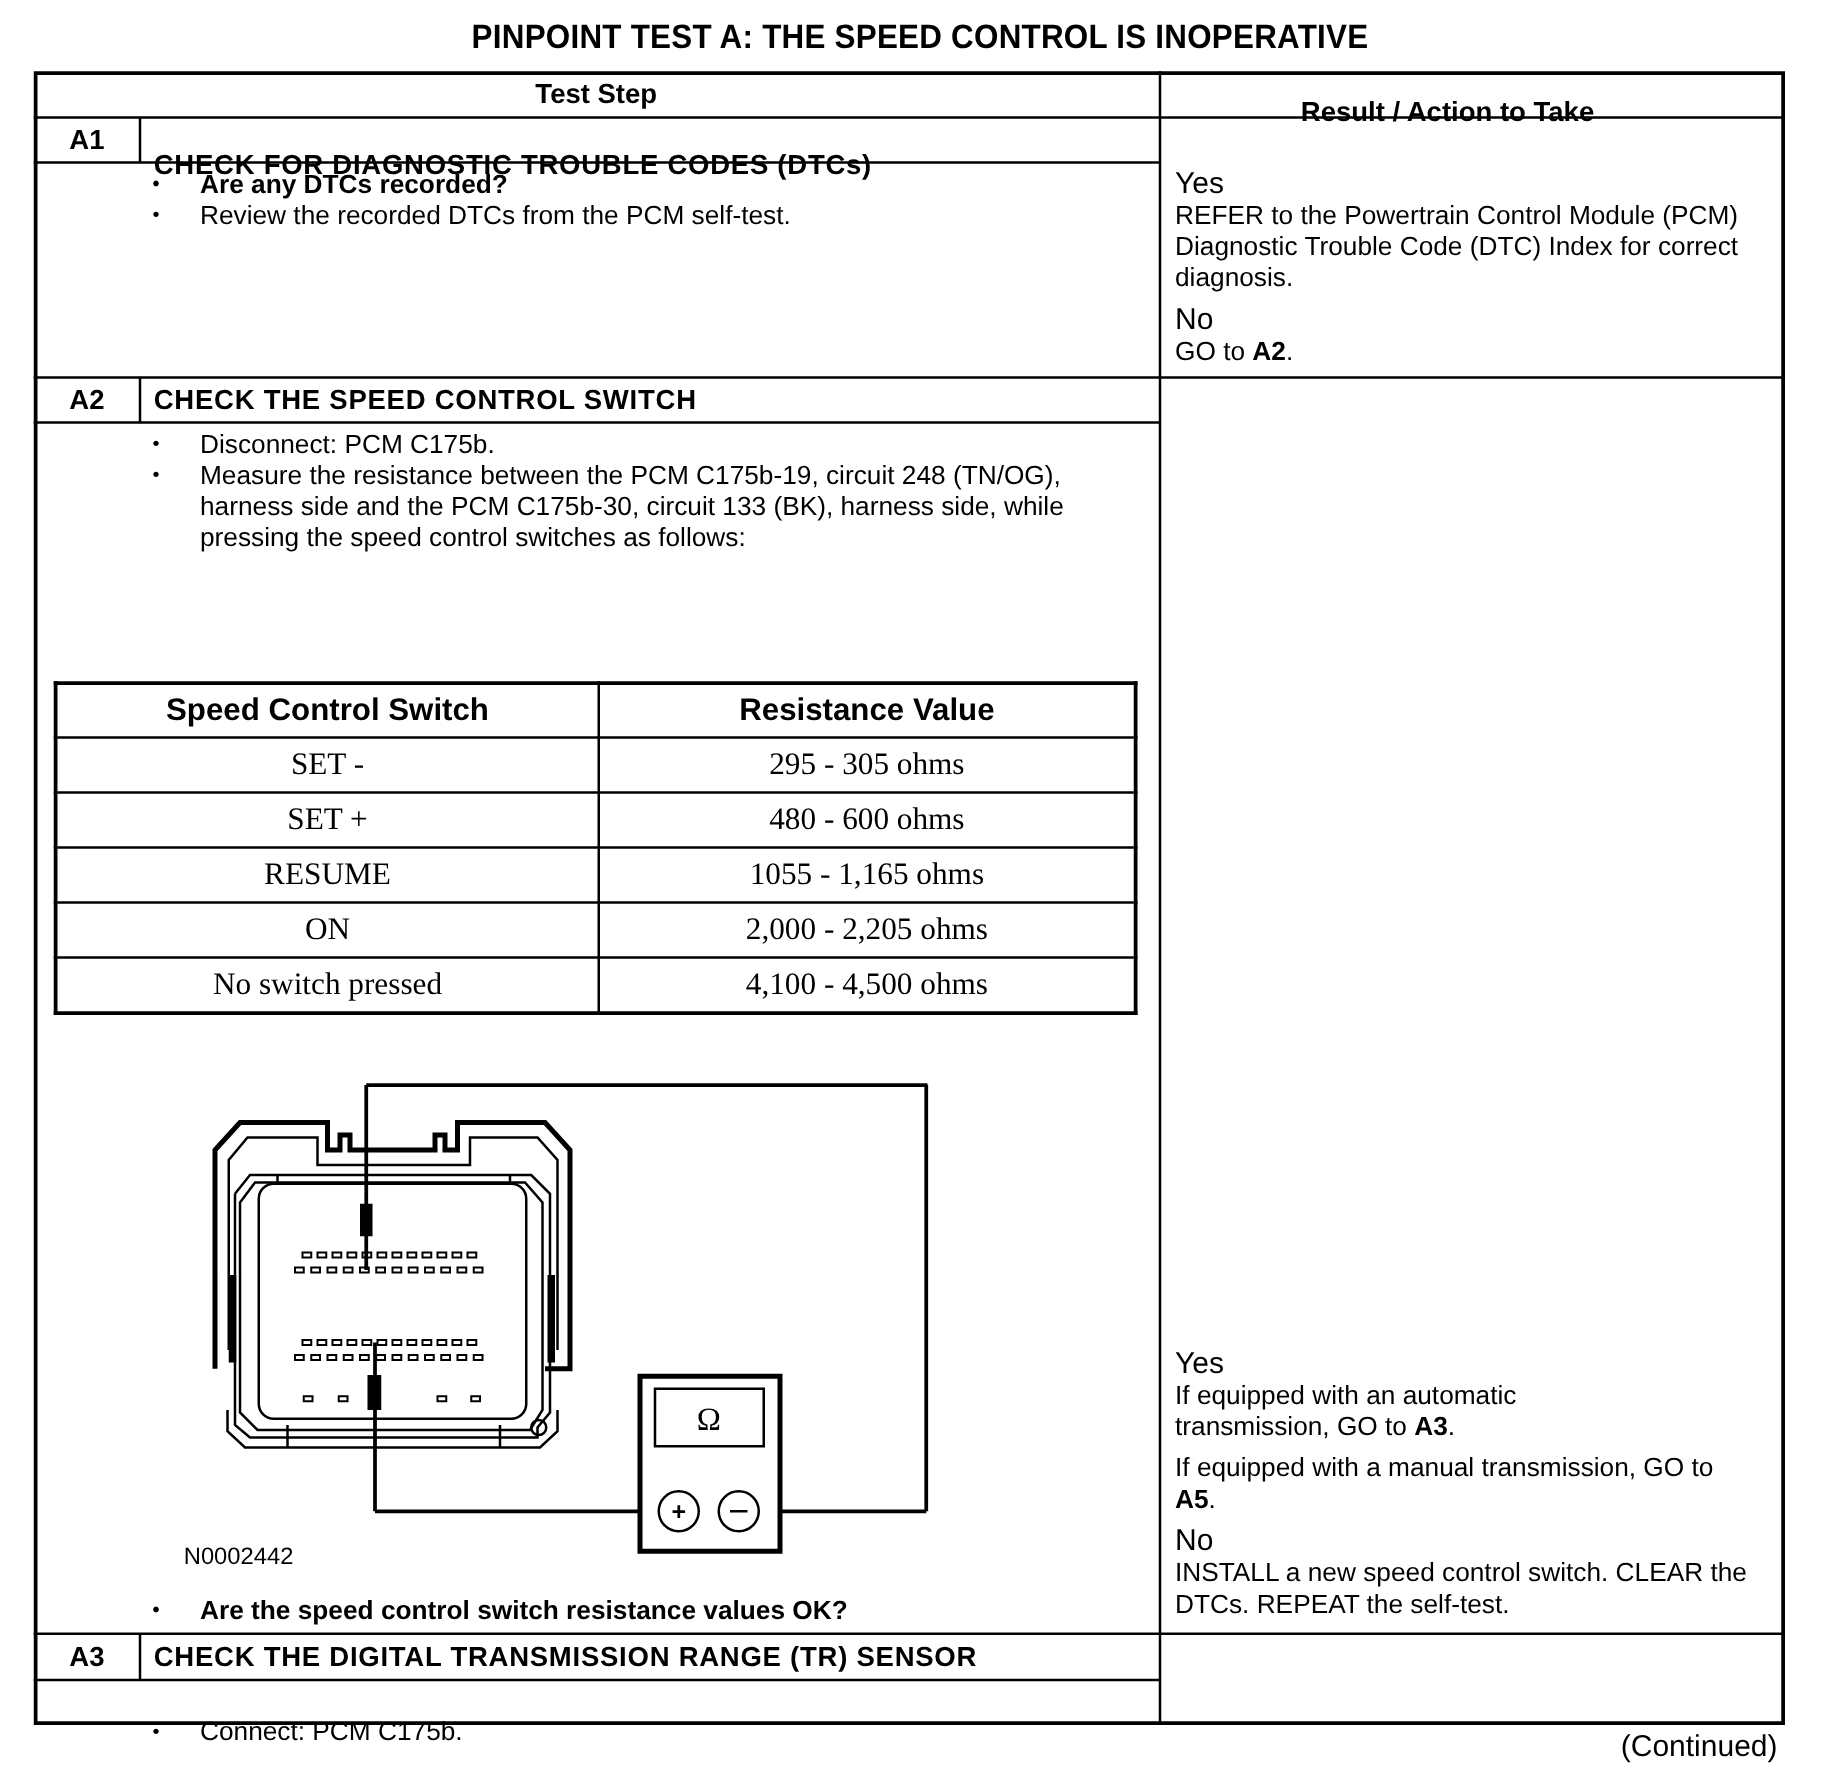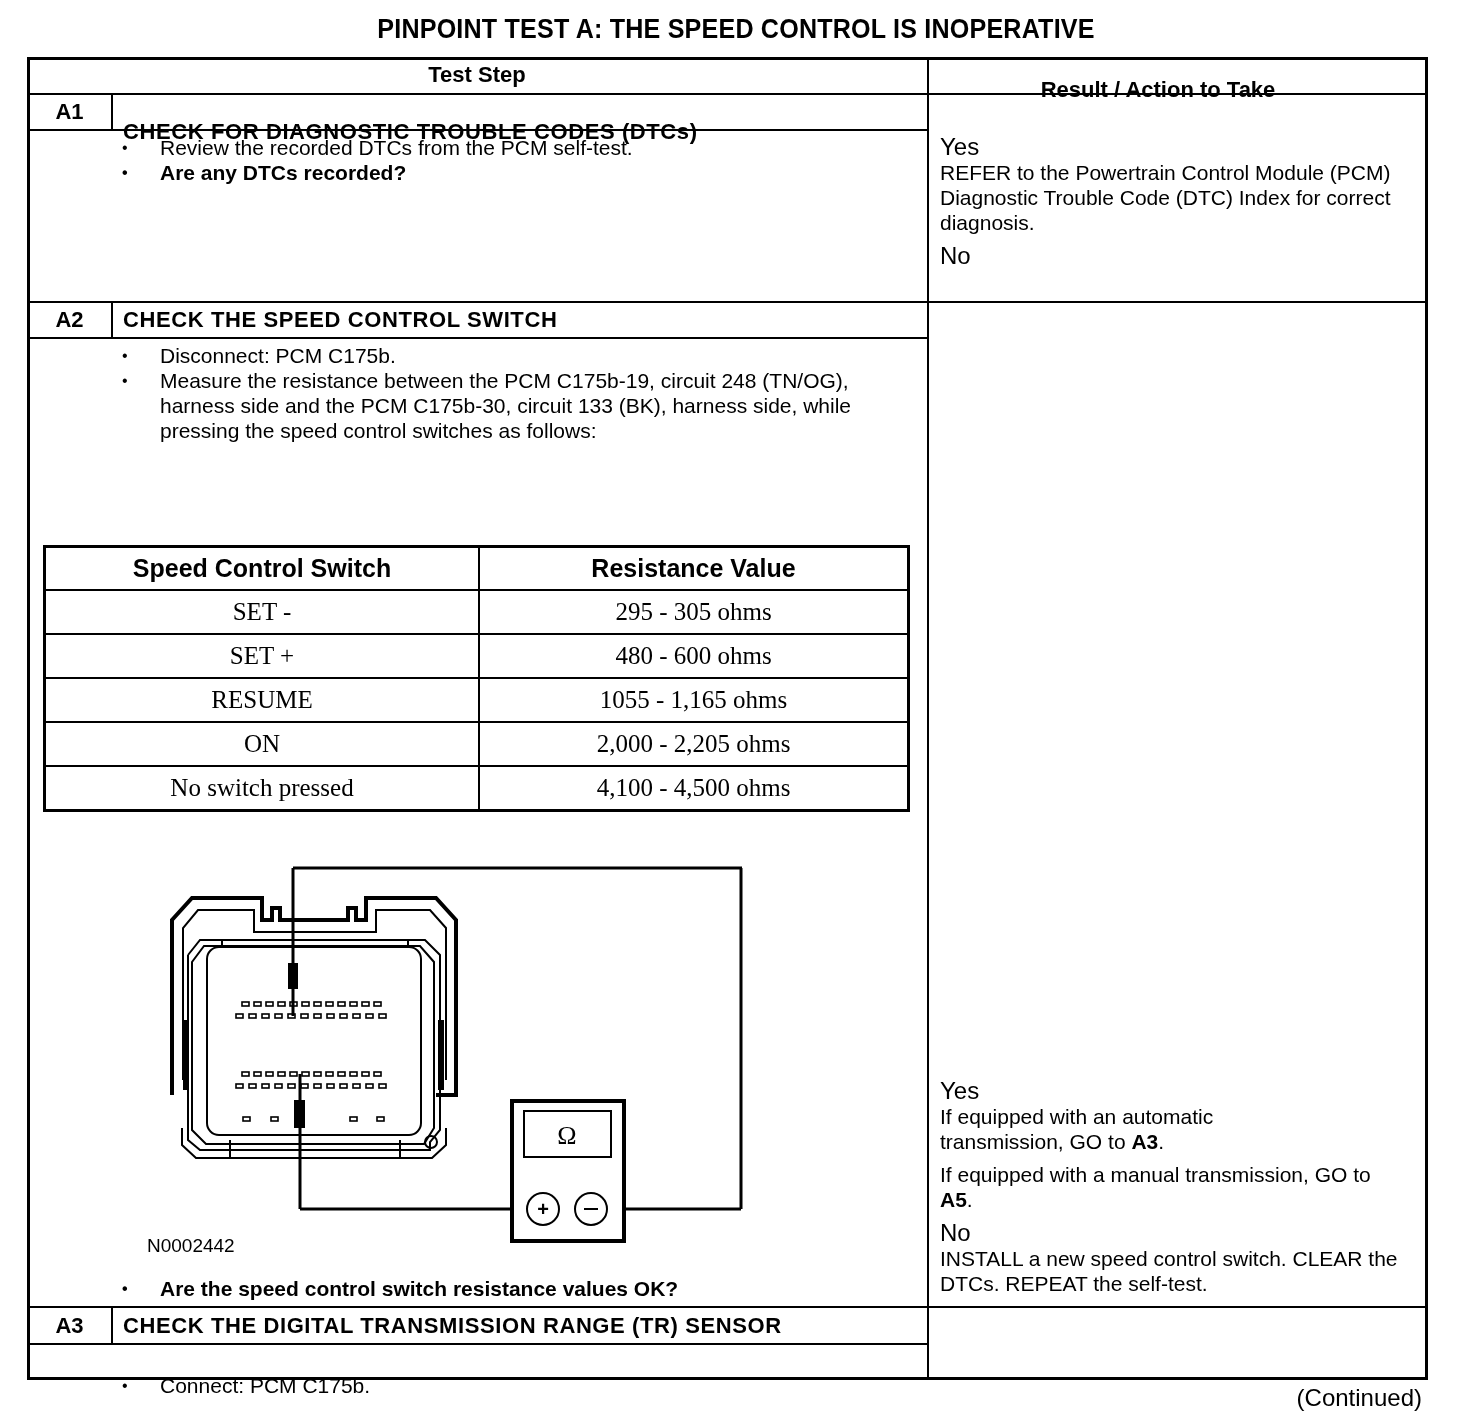--- a/index.html
+++ b/index.html
@@ -44,27 +44,28 @@
 <div class="vline" style="left:111px; top:94px; height:36px;"></div>
 <div class="vline" style="left:111px; top:302px; height:36px;"></div>
 <div class="vline" style="left:111px; top:1307px; height:37px;"></div>
 
 <div class="hdr" style="left:27px; width:900px; top:62px;">Test Step</div>
 <div class="hdr" style="left:928px; width:460px; top:62px;margin-top:15px;">Result / Action to Take</div>
 
 <div class="stepid" style="top:99px;">A1</div>
 <div class="steptitle" style="top:99px;margin-top:20px;">CHECK FOR DIAGNOSTIC TROUBLE CODES (DTCs)</div>
 <div class="bullets" style="top:135px; width:780px;">
+  <div class="b bold">Are any DTCs recorded?</div>
   <div class="b">Review the recorded DTCs from the PCM self-test.</div>
-  <div class="b bold">Are any DTCs recorded?</div>
 </div>
 <div class="res" style="top:134px;">
   <div class="lbl">Yes</div>
   <p>REFER to the Powertrain Control Module (PCM) Diagnostic Trouble Code (DTC) Index for correct diagnosis.</p>
   <div class="lbl">No</div>
+  <p><span>GO to </span><b>A2</b><span>.</span></p>
 </div>
 
 <div class="stepid" style="top:307px;">A2</div>
 <div class="steptitle" style="top:307px;">CHECK THE SPEED CONTROL SWITCH</div>
 <div class="bullets" style="top:343px; width:770px;">
   <div class="b">Disconnect: PCM C175b.</div>
   <div class="b">Measure the resistance between the PCM C175b-19, circuit 248 (TN/OG), harness side and the PCM C175b-30, circuit 133 (BK), harness side, while pressing the speed control switches as follows:</div>
 </div>
 
 <table class="rtab">

